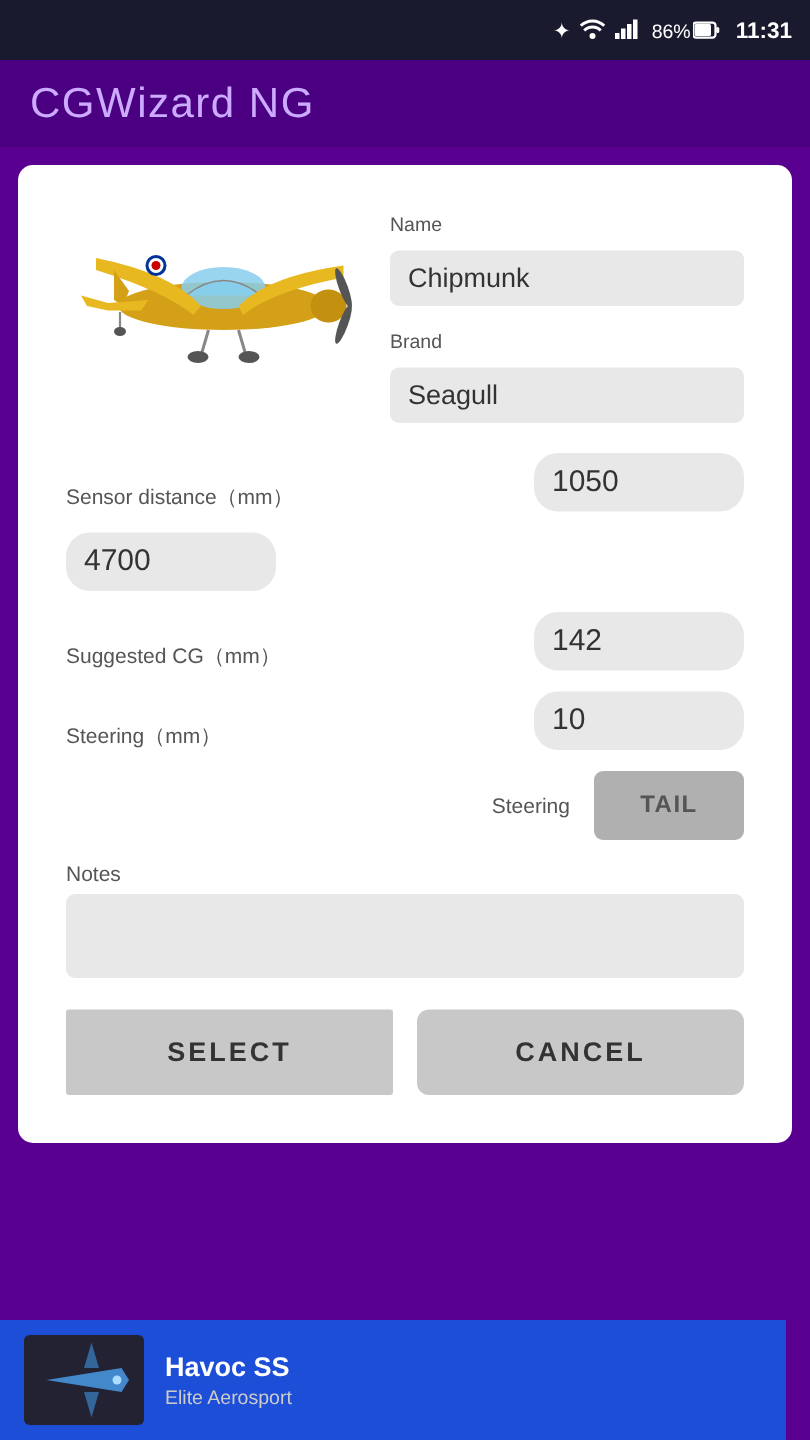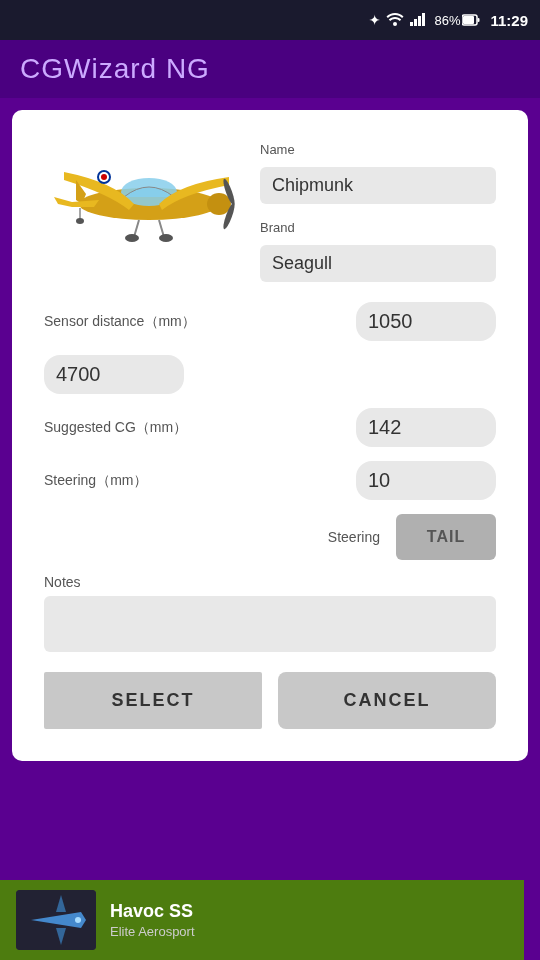--- a/index.html
+++ b/index.html
@@ -113,21 +113,21 @@
       border-radius: 6px;
       padding: 8px 12px;
       font-size: 18px;
       color: #333;
       width: 100%;
     }
 
     
     .form-row {
       display: flex;
-      align-items: center;
+      align-items: flex-end;
       justify-content: space-between;
       margin-bottom: 14px;
     }
 
     .form-row-label {
       font-size: 14px;
       color: #555;
       flex: 1;
     }
 
@@ -225,21 +225,21 @@
       letter-spacing: 2px;
       cursor: pointer;
     }
 
     
     .bg-list-item {
       position: absolute;
       bottom: 0;
       left: 0;
       right: 16px;
-      background: #4d7c0f;
+      background: #1d4ed8;
       padding: 10px 16px;
       display: flex;
       align-items: center;
       gap: 14px;
       height: 80px;
     }
 
     .bg-list-thumb {
       width: 80px;
       height: 60px;
@@ -298,21 +298,21 @@
       </svg>
     </span>
     <span class="battery-bar">
       <span>86%</span>
       <svg width="18" height="12" viewBox="0 0 18 12" fill="white">
         <rect x="0" y="1" width="15" height="10" rx="2" fill="none" stroke="white" stroke-width="1.5"></rect>
         <rect x="1" y="2" width="11" height="8" rx="1" fill="white"></rect>
         <rect x="15.5" y="4" width="2" height="4" rx="1" fill="white"></rect>
       </svg>
     </span>
-    <span class="status-time">11:29</span>
+    <span class="status-time">11:31</span>
   </div>
 </div>
 
 <div class="app-header">
   <span class="app-title">CGWizard  NG</span>
 </div>
 
 <div class="main-content">
 
   <div class="card">

